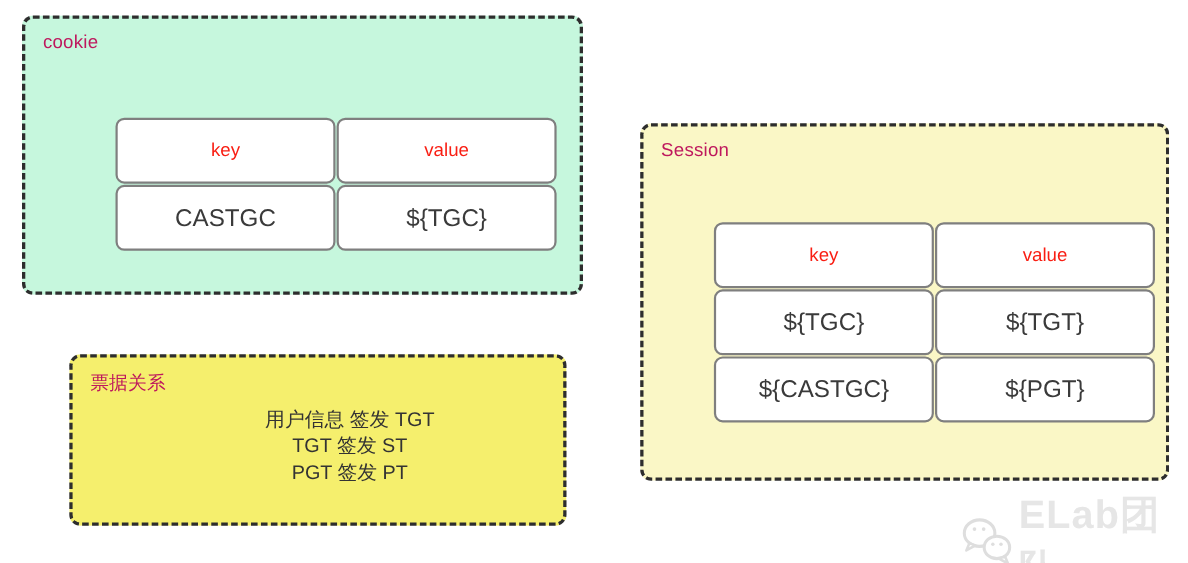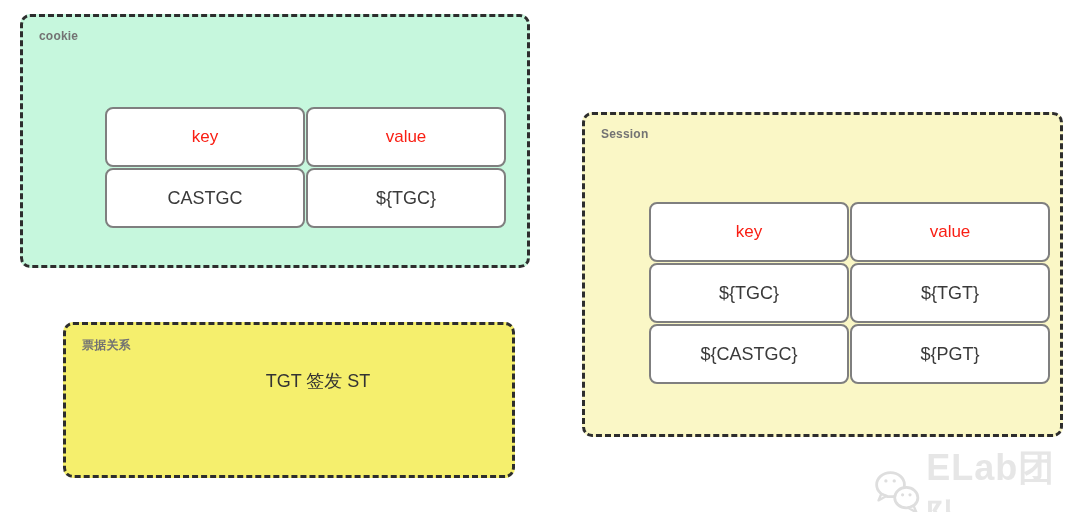--- a/index.html
+++ b/index.html
@@ -9,37 +9,37 @@
     font-family:"Liberation Sans","DejaVu Sans",sans-serif;
   }
   .panel{
     position:absolute;
     border:3px dashed #2d2d2d;
     border-radius:10px;
     box-sizing:border-box;
   }
   .panel-label{
     position:absolute;top:12px;left:16px;
-    font-size:12px;font-weight:bold;color:#737373;
+    font-size:17px;font-weight:normal;color:#be185d;
     letter-spacing:.2px;
   }
   .kv-table{
     position:absolute;
     display:grid;
     grid-template-columns:200px 200px;
     gap:1px;
     margin-left:16px;
   }
   .cell{
     height:60px;
     background:#ffffff;
     border:2px solid #7f7f7f;
     border-radius:8px;
     display:flex;align-items:center;justify-content:center;
-    font-size:18px;color:#3a3a3a;
+    font-size:22px;color:#3a3a3a;
     box-sizing:border-box;
   }
   .cell.hdr{color:#f91e13;font-size:17px;}
   #cookie-panel{left:20px;top:14px;width:510px;height:254px;background:#c6f7dd;}
   #cookie-table{left:66px;top:90px;}
   #session-panel{left:582px;top:112px;width:481px;height:325px;background:#faf7c6;}
   #session-table{left:48px;top:87px;}
   #ticket-panel{left:63px;top:322px;width:452px;height:156px;background:#f5ef6d;}
   .ticket-lines{
     position:absolute;left:0;top:44px;width:100%;
@@ -80,21 +80,23 @@
     <div class="cell">${TGC}</div>
     <div class="cell">${TGT}</div>
     <div class="cell">${CASTGC}</div>
     <div class="cell">${PGT}</div>
   </div>
 </div>
 
 <div class="panel" id="ticket-panel">
   <div class="panel-label">票据关系</div>
   <div class="ticket-lines">
+    <div class="ticket-line">用户信息 签发 TGT</div>
     <div class="ticket-line">TGT 签发 ST</div>
+    <div class="ticket-line">PGT 签发 PT</div>
   </div>
 </div>
 
 <div id="watermark">
   <svg id="wechat-icon" width="52" height="52" viewBox="0 0 52 52">
 
     <ellipse cx="20" cy="17" rx="15" ry="13" fill="#ffffff" stroke="#dedede" stroke-width="3"></ellipse>
     <path d="M10 27 L7 34 L16 29 Z" fill="#ffffff" stroke="#dedede" stroke-width="2.5" stroke-linejoin="round"></path>
     <circle cx="15" cy="13" r="1.8" fill="#dedede"></circle>
     <circle cx="24" cy="13" r="1.8" fill="#dedede"></circle>

